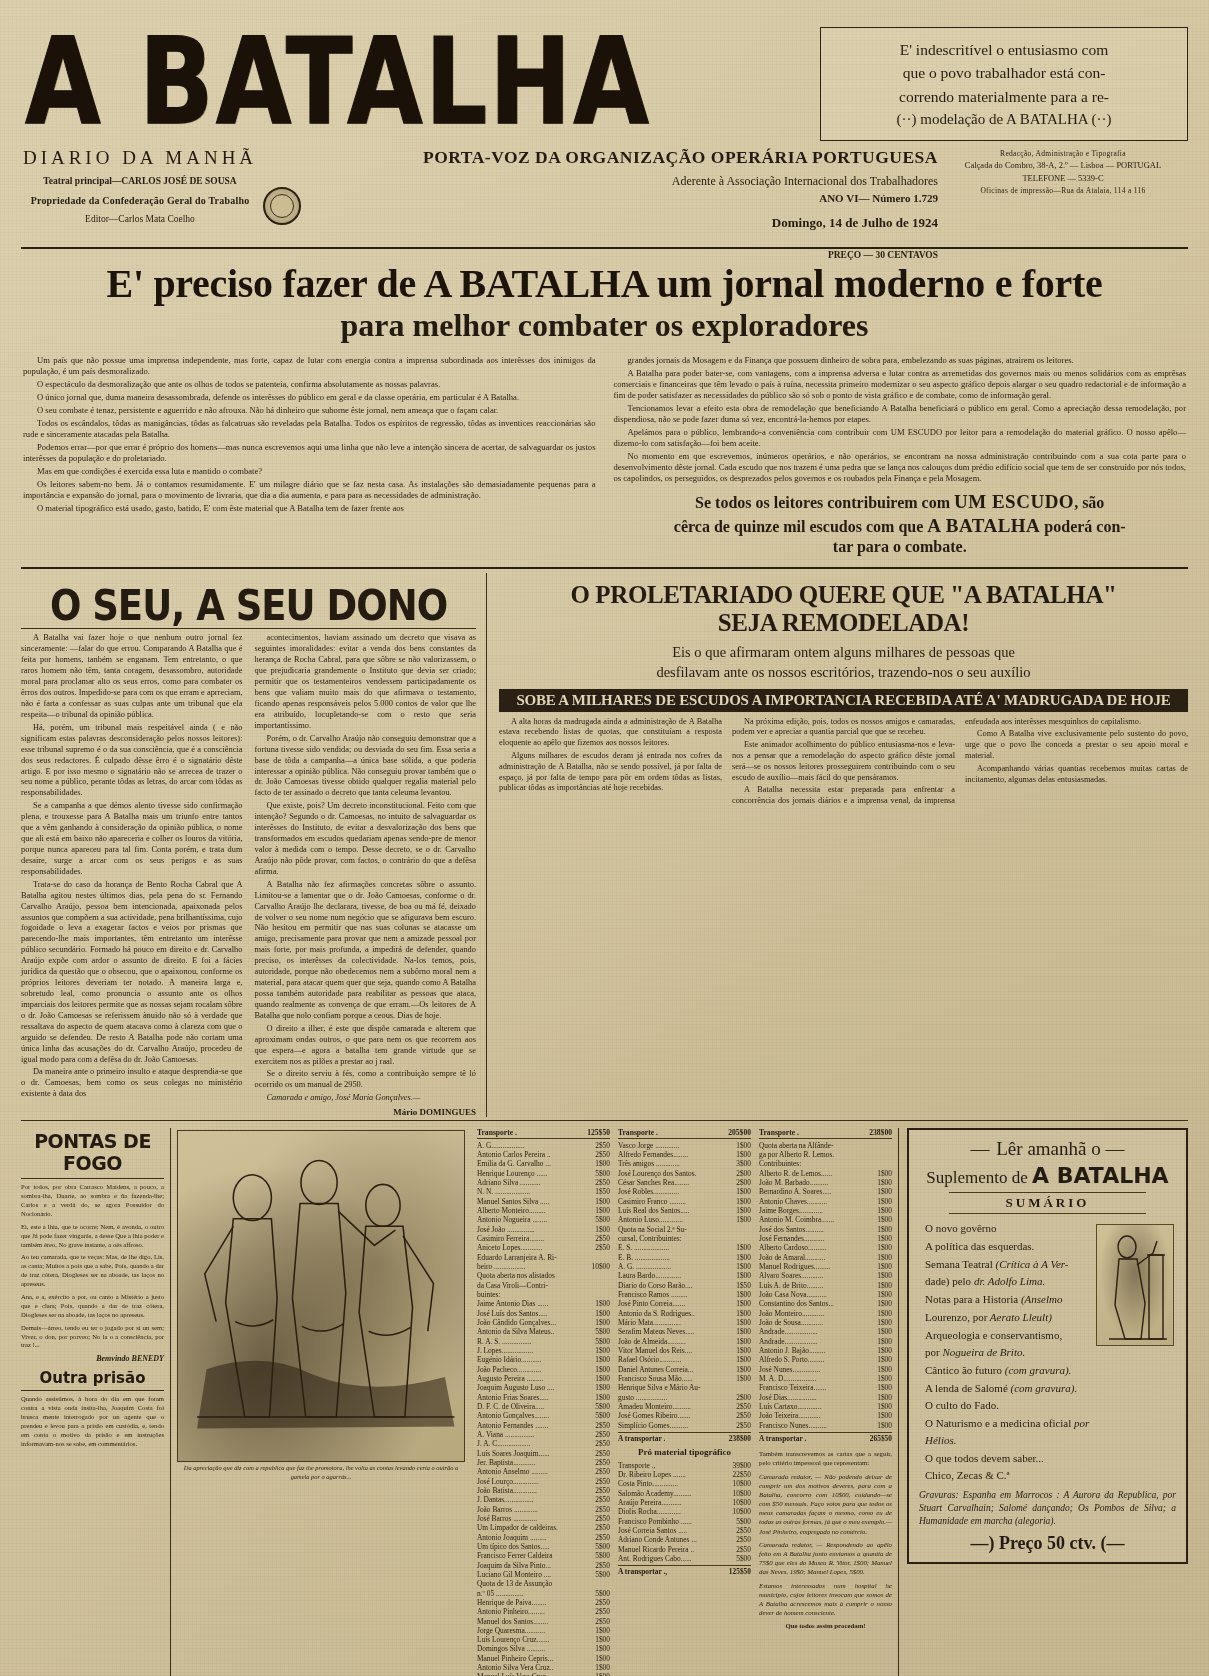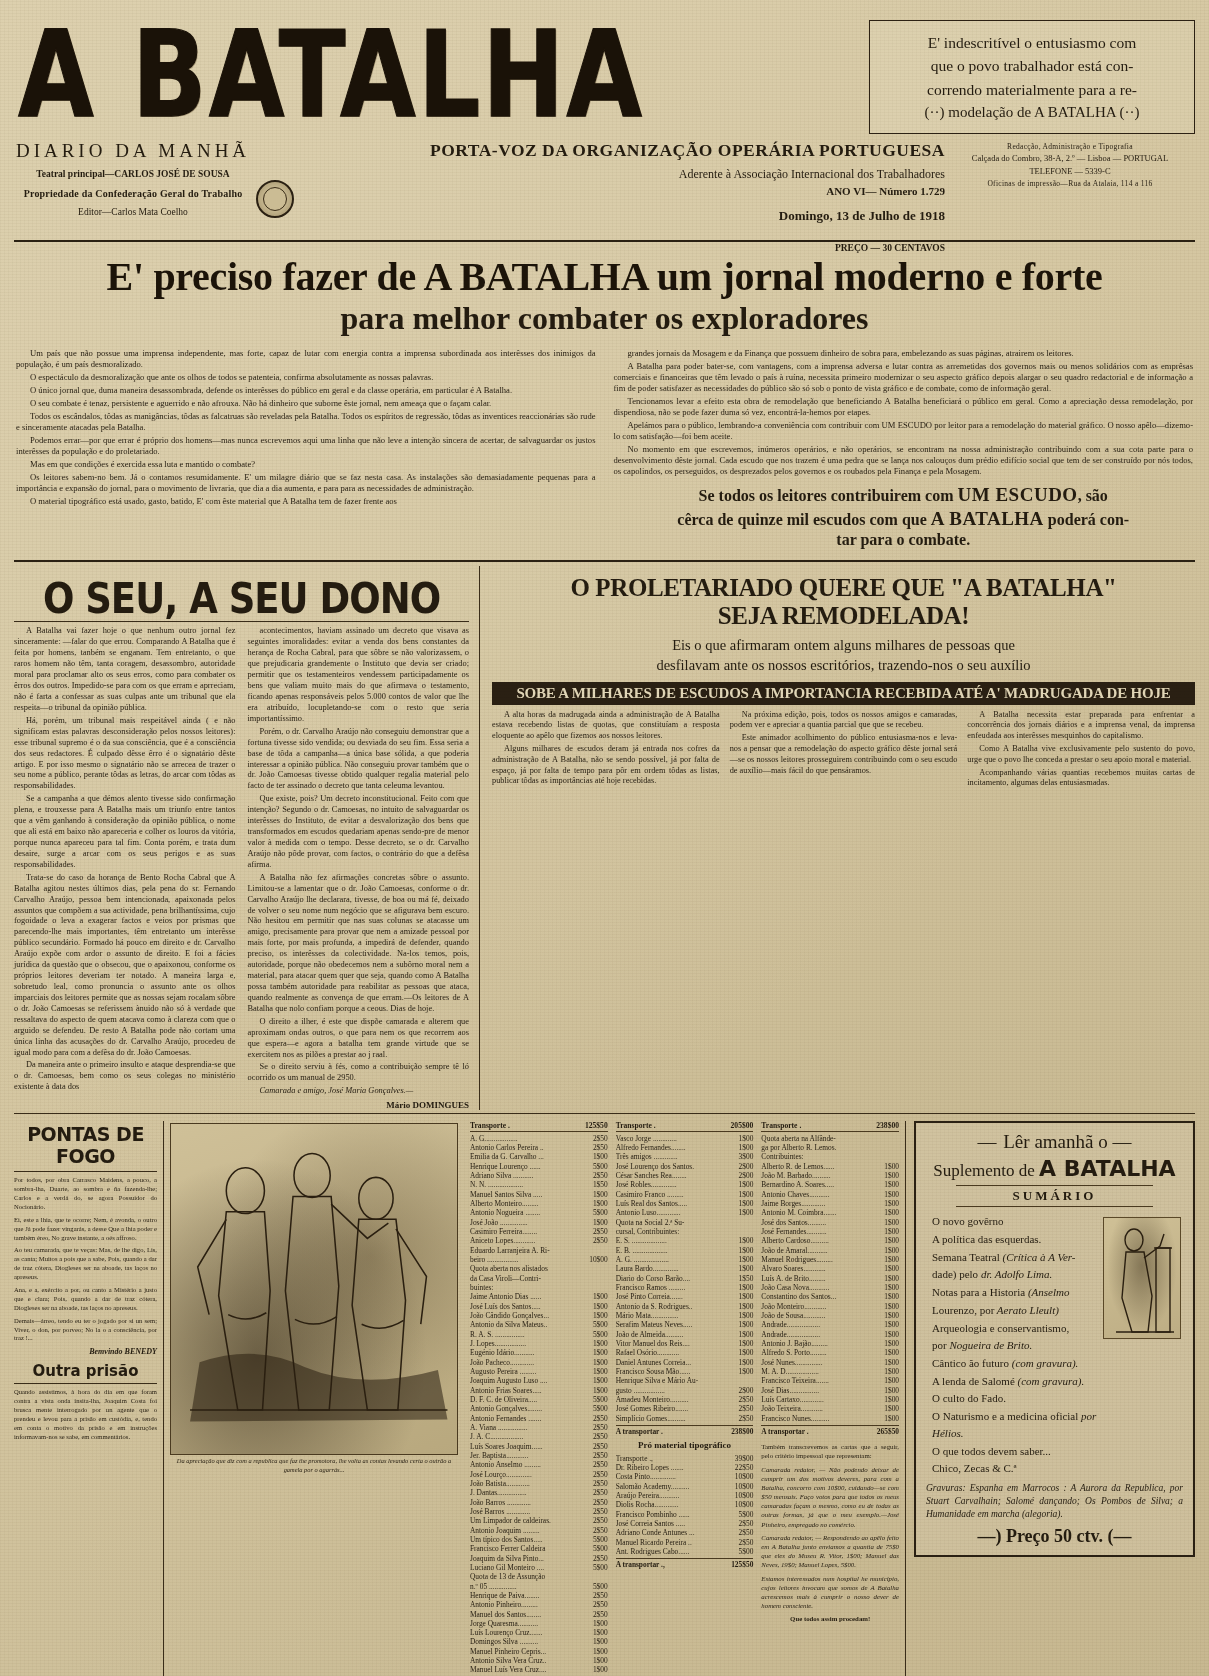--- a/index.html
+++ b/index.html
@@ -10,21 +10,21 @@
     color:#241c10;
     overflow:hidden;
     position:relative;
   }
   .page{
     position:relative;width:1209px;height:1676px;
     background:
       radial-gradient(circle at 20% 15%, rgba(220,208,176,.55), rgba(0,0,0,0) 55%),
       radial-gradient(circle at 85% 80%, rgba(196,180,140,.5), rgba(0,0,0,0) 60%),
       linear-gradient(145deg,#ddd0ad 0%, #d5c7a2 40%, #cdbf99 75%, #c9ba93 100%);
-    padding:0;box-sizing:border-box;
+    padding:7px;box-sizing:border-box;
   }
   .grain{
     position:absolute;inset:0;pointer-events:none;
     background-image:
       repeating-linear-gradient(0deg, rgba(120,100,60,.045) 0 1px, rgba(0,0,0,0) 1px 3px),
       repeating-linear-gradient(90deg, rgba(120,100,60,.035) 0 1px, rgba(0,0,0,0) 1px 4px);
     mix-blend-mode:multiply;
   }
   
   .masthead{position:relative;height:236px;padding:6px 14px 0 14px;box-sizing:border-box;}
@@ -60,21 +60,21 @@
   .seal:after{content:"";position:absolute;inset:5px;border:1px solid #3a2d18;border-radius:50%;}
   .mcol2{flex:1;text-align:right;font-size:10px;line-height:1.5;}
   .mcol2 .t1{font-size:17.5px;letter-spacing:.5px;font-weight:bold;font-family:"Liberation Serif",serif;}
   .mcol2 .t2{font-size:12px;margin-top:2px;}
   .mcol2 .t3{font-size:11px;font-weight:bold;}
   .mcol2 .t4{font-size:13px;font-weight:bold;margin-top:6px;}
   .mcol2 .t5{font-size:9.5px;margin-top:16px;font-weight:bold;}
   .mcol3{width:250px;font-size:8.5px;line-height:1.5;text-align:center;padding-top:4px;}
   .mcol3 .h{font-size:7.5px;letter-spacing:.3px;}
   .box-right{
-    position:absolute;right:14px;top:20px;width:326px;
+    position:absolute;right:14px;top:20px;width:368px;
     border:1px solid #2c2113;padding:10px 12px;box-sizing:border-box;
     font-size:15.5px;line-height:1.5;text-align:center;
     background:rgba(255,252,240,.10);
   }
   .box-right .last{font-size:15px;}
   
   .rule{border-top:2px solid #2b2113;margin:4px 14px;}
   .rule-thin{border-top:1px solid #3a2d19;margin:3px 14px;}
   
   .headline{
@@ -214,21 +214,21 @@
        <div class="r2">Propriedade da Confederação Geral do Trabalho</div>
        <div class="r3">Editor—Carlos Mata Coelho</div>
      </div>
      <div class="mseal">
        <div class="seal"></div>
      </div>
      <div class="mcol2">
        <div class="t1">PORTA-VOZ DA ORGANIZAÇÃO OPERÁRIA PORTUGUESA</div>
        <div class="t2">Aderente à Associação Internacional dos Trabalhadores</div>
        <div class="t3">ANO VI— Número 1.729</div>
-       <div class="t4">Domingo, 13 de Julho de 1918</div>
+       <div class="t4">Domingo, 14 de Julho de 1924</div>
        <div class="t5">PREÇO — 30 CENTAVOS</div>
      </div>
      <div class="mcol3">
        <div class="h">Redacção, Administração e Tipografia</div>
        <div>Calçada do Combro, 38-A, 2.º — Lisboa — PORTUGAL</div>
        <div>TELEFONE — 5339-C</div>
        <div class="h">Oficinas de impressão—Rua da Atalaia, 114 a 116</div>
      </div>
    </div>
  </div>

